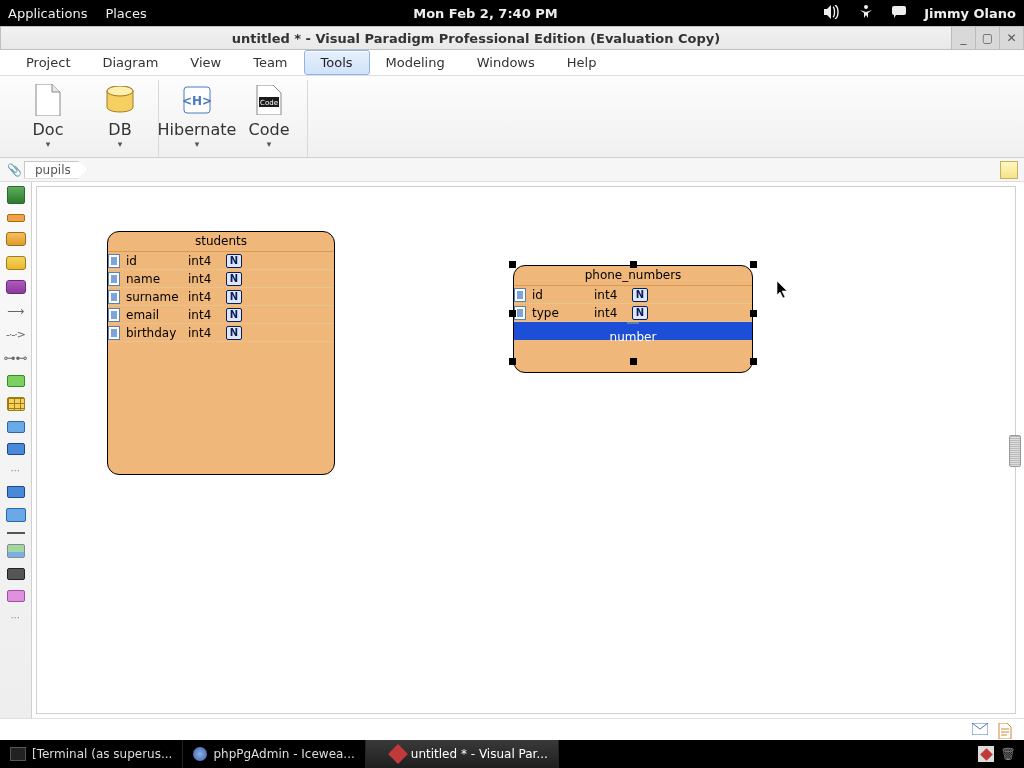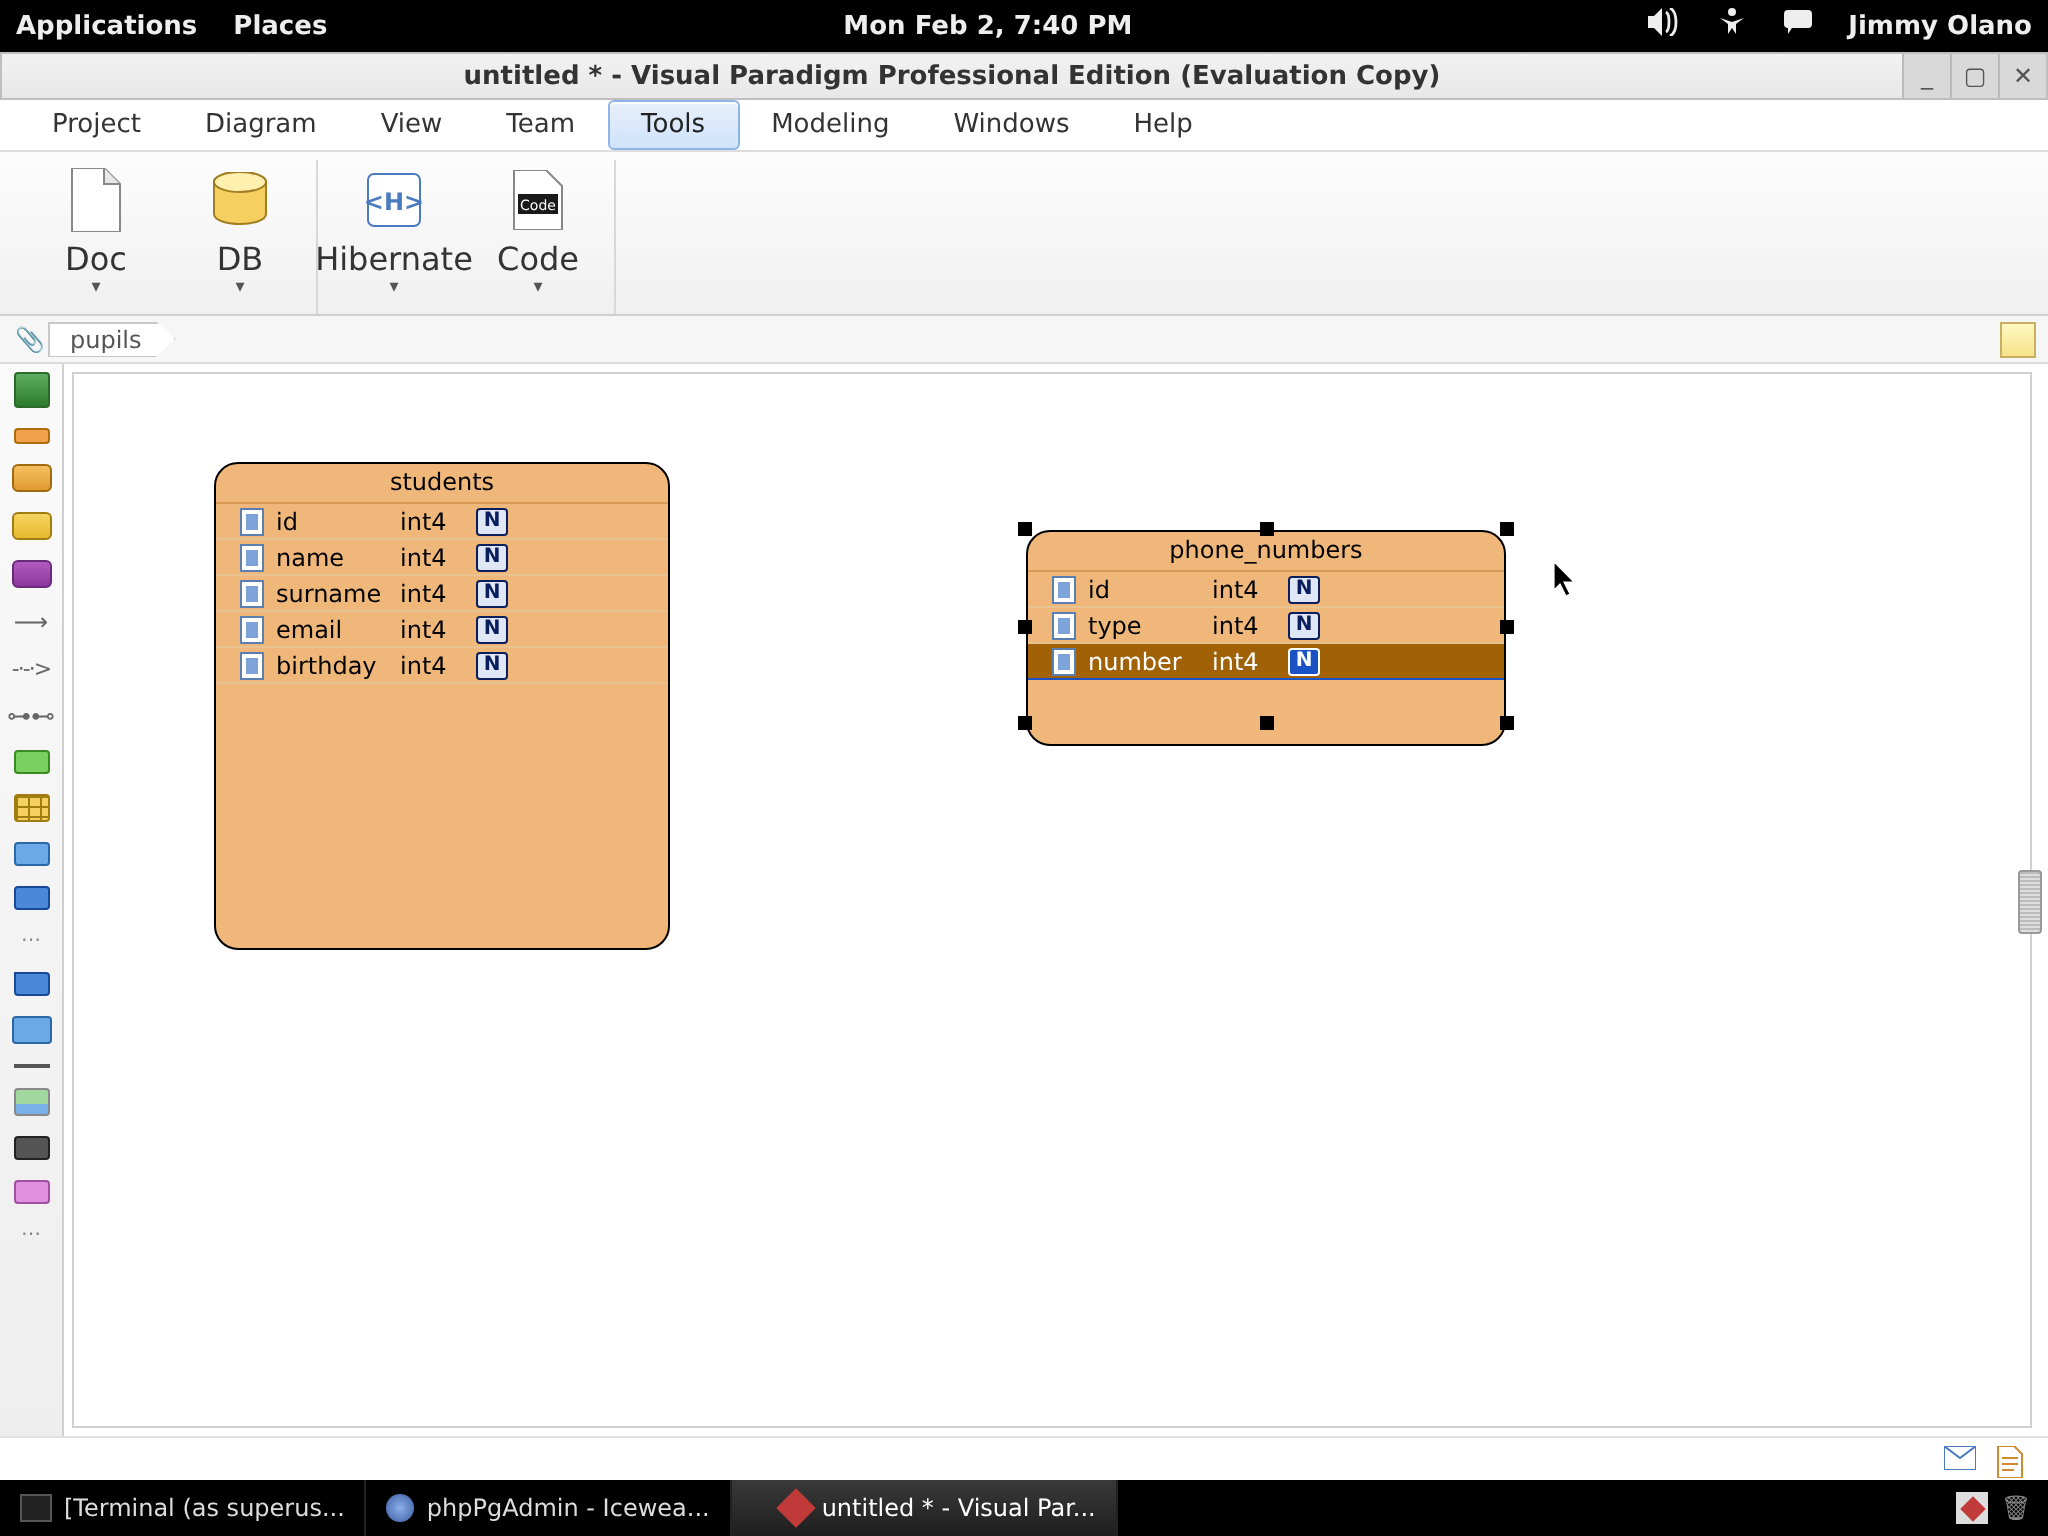--- a/index.html
+++ b/index.html
@@ -1,21 +1,21 @@
 <!DOCTYPE html>
 <html><head>
 <meta charset="utf-8">
 <style>
 * { margin: 0; padding: 0; box-sizing: border-box; font-family: "DejaVu Sans", "Liberation Sans", Arial, sans-serif; }
 body { width: 1024px; height: 768px; overflow: hidden; background: #fff; font-size: 12px; }
 
 
 .gnome-top { height: 26px; background: #000; color: #eee; display: flex; align-items: center; padding: 0 8px; font-size: 13px; }
 .gnome-top .left { display: flex; gap: 18px; }
-.gnome-top .left span { cursor: default; font-weight: bold; text-align: center; }
+.gnome-top .left span { cursor: default; font-weight: normal; text-align: center; }
 .gnome-top .center { flex: 1; text-align: center; font-weight: bold; }
 .gnome-top .right { display: flex; align-items: center; gap: 18px; }
 .gnome-top svg { fill: #eee; }
 
 
 .titlebar { height: 24px; background: linear-gradient(#f2f2f2,#e8e8e8); border: 1px solid #bfbfbf; display: flex; align-items: center; }
 .titlebar .title { flex: 1; text-align: center; font-weight: bold; color: #333; font-size: 13px; }
 .titlebar .winbtns { display: flex; }
 .titlebar .winbtns div { width: 24px; height: 22px; background: #d9d9d9; border-left: 1px solid #bbb; display: flex; align-items: center; justify-content: center; color: #555; font-size: 12px; }
 
@@ -42,22 +42,22 @@
 
 .workrow { display: flex; height: 536px; }
 .sidepalette { width: 32px; background: linear-gradient(#fafafa,#eee); border-right: 1px solid #cfcfcf; display: flex; flex-direction: column; align-items: center; padding-top: 4px; gap: 10px; }
 .sidepalette .pal { width: 20px; height: 14px; border-radius: 2px; }
 .canvas-wrap { flex: 1; position: relative; background: #fff; border: 1px solid #d0d0d0; margin: 4px 8px 4px 4px; }
 .scroll-ind { position: absolute; right: -6px; top: 248px; width: 12px; height: 32px; background: repeating-linear-gradient(#bbb,#bbb 1px,#ddd 1px,#ddd 2px); border: 1px solid #999; border-radius: 2px; }
 
 
 .entity { position: absolute; border: 1px solid #000; border-radius: 12px; background: #f0b77a; font-size: 12px; overflow: hidden; }
 .entity .ent-title { text-align: center; padding: 2px 0 3px 0; color: #000; border-bottom: 1px solid #d89a55; }
-.entity .row { display: flex; align-items: center; height: 18px; border-bottom: 1px solid #e8c28f; padding: 0 12px; gap: 6px; }
-.entity .row.sel { background: #a16207; color: #fff; border-bottom-color: #1a52c4; }
+.entity .row { display: flex; align-items: center; height: 18px; border-bottom: 1px solid #e8c28f; padding: 0 0; gap: 6px; }
+.entity .row.sel { background: #1d4ed8; color: #fff; border-bottom-color: #1a52c4; flex-direction: column; }
 .entity .row .colico { width: 12px; height: 14px; background: #fff; border: 1px solid #5a7fb0; position: relative; }
 .entity .row .colico::after { content: ""; position: absolute; left: 2px; top: 2px; right: 2px; bottom: 2px; background: #7da3d8; }
 .entity .row .name { flex: 0 0 56px; }
 .entity .row .type { flex: 0 0 32px; }
 .entity .row .null { width: 16px; height: 14px; border: 1px solid #0a1e5e; background: #dfe6f5; color: #0a1e5e; font-weight: bold; font-size: 10px; display: flex; align-items: center; justify-content: center; border-radius: 2px; }
 .entity .row.sel .null { border-color: #fff; color: #fff; background: #1a52c4; }
 
 
 .selwrap { position: absolute; }
 .handle { position: absolute; width: 7px; height: 7px; background: #000; }

